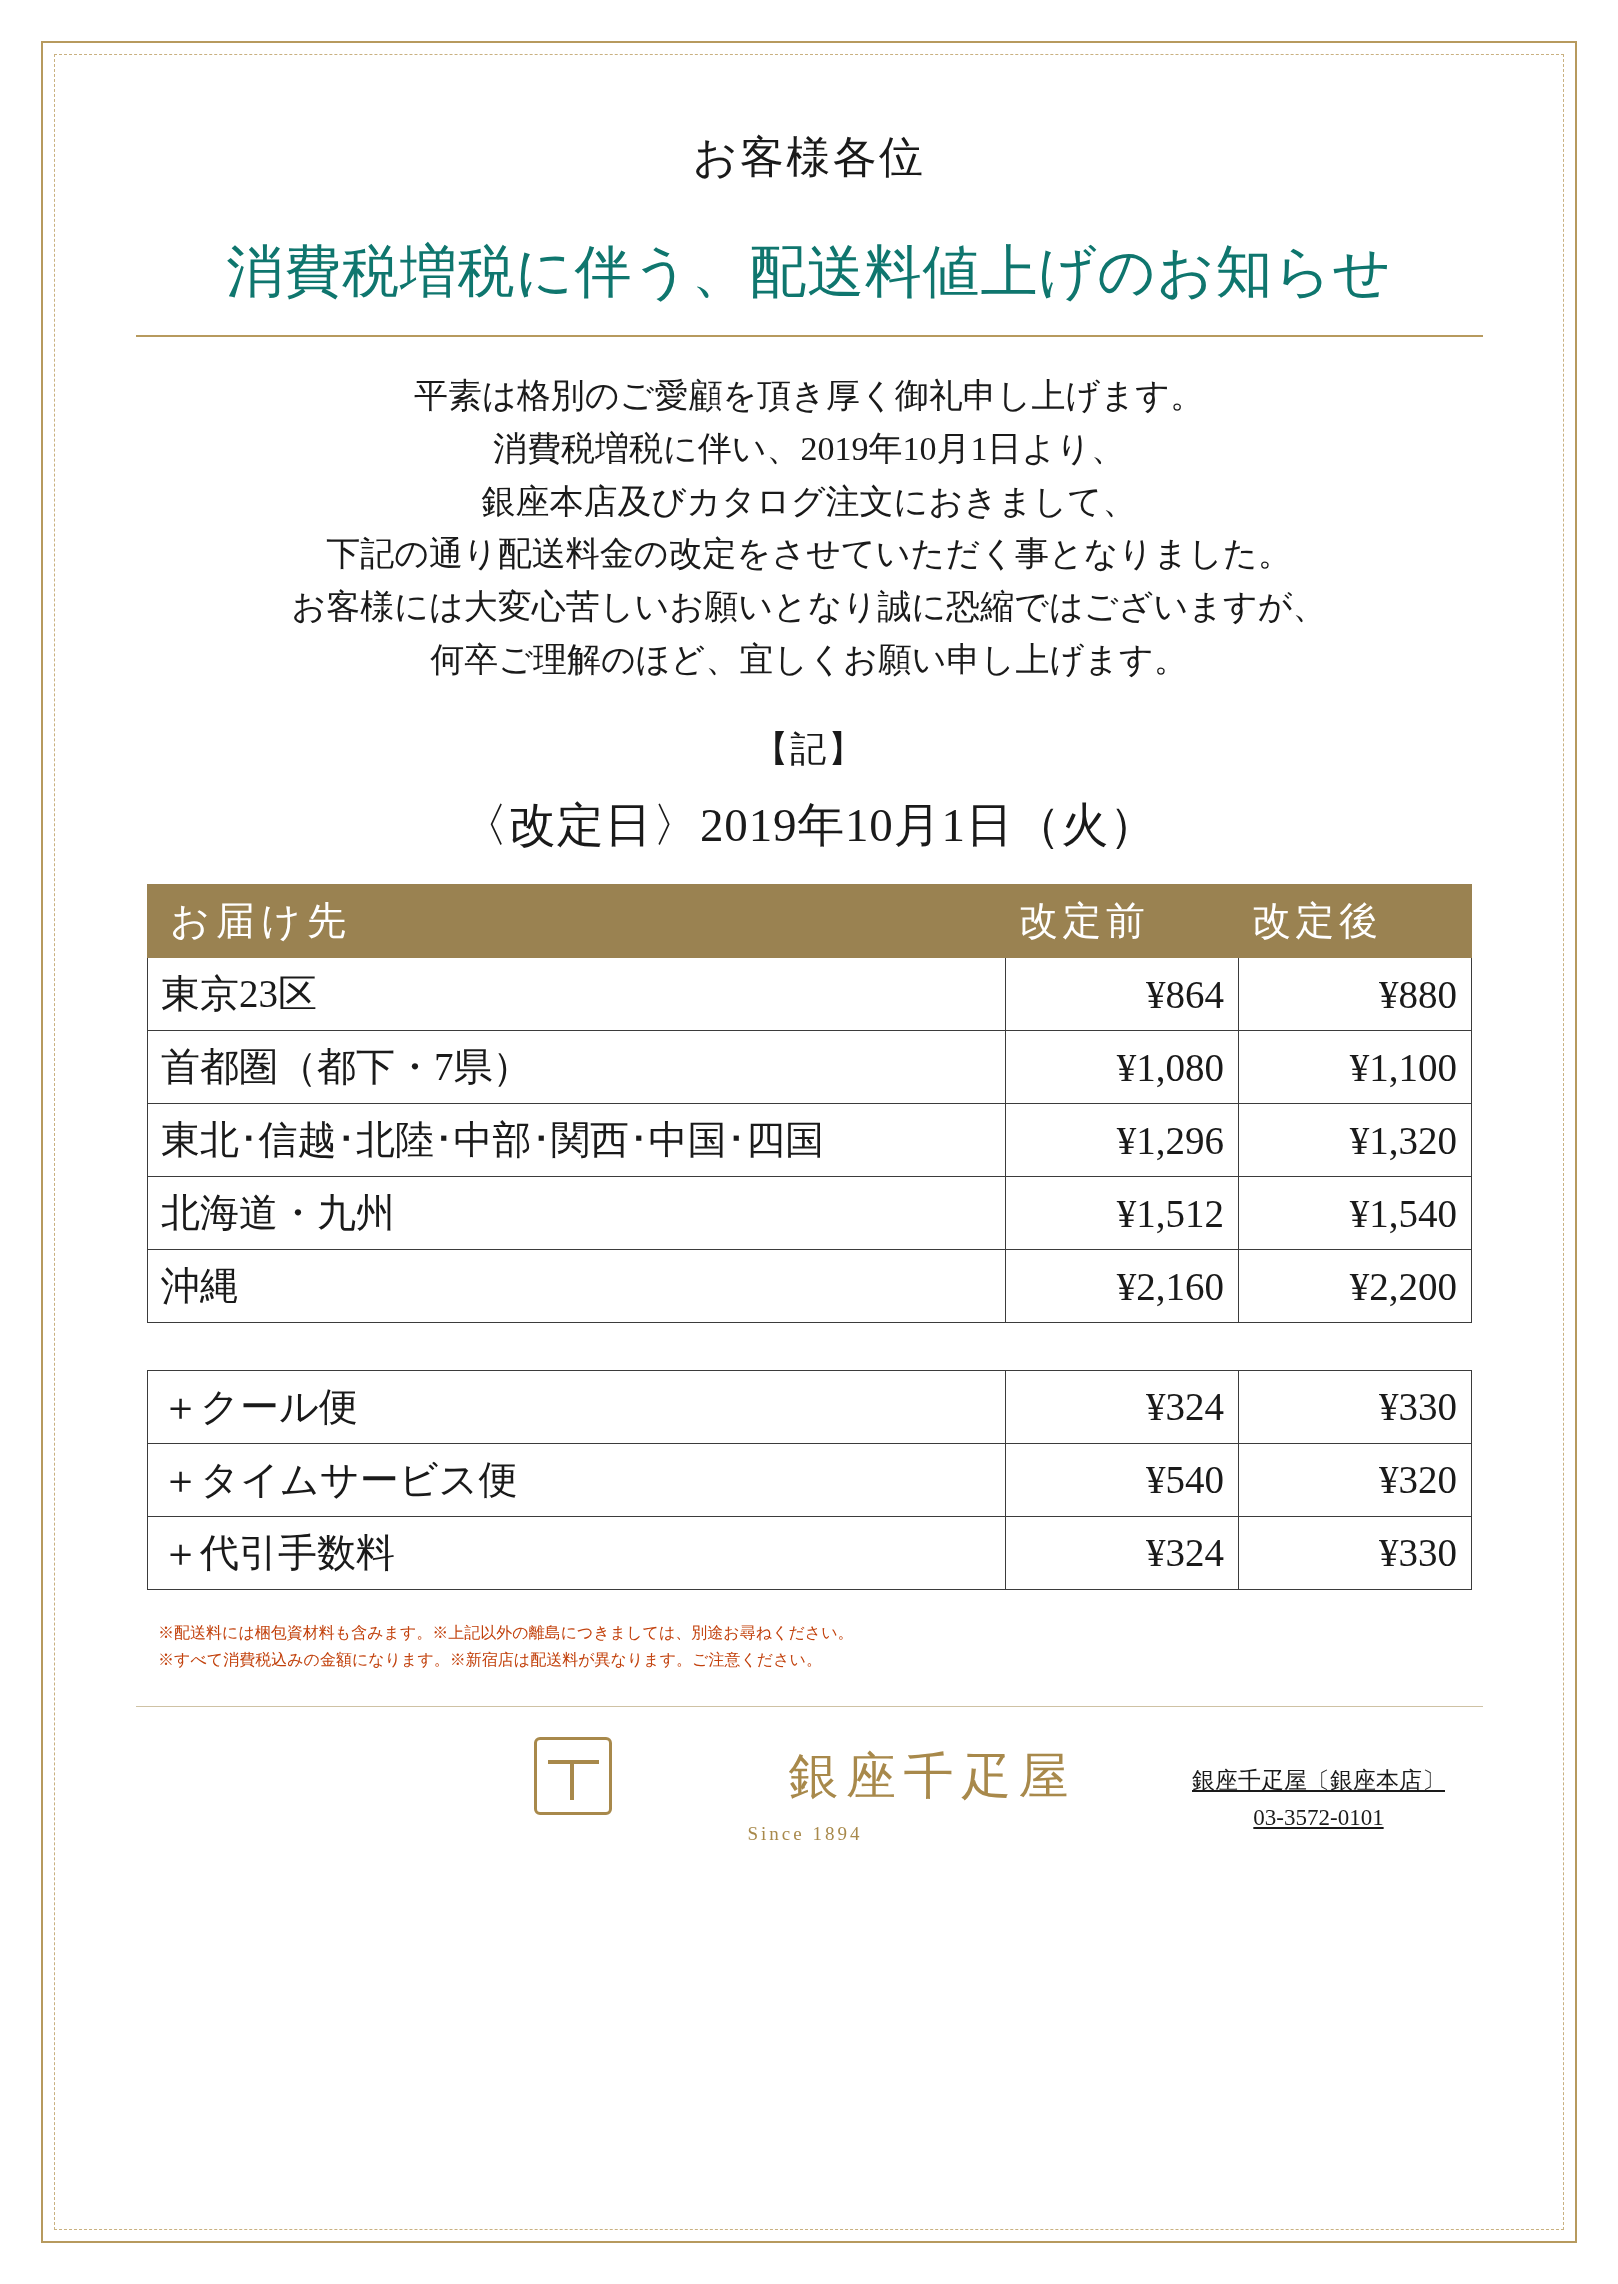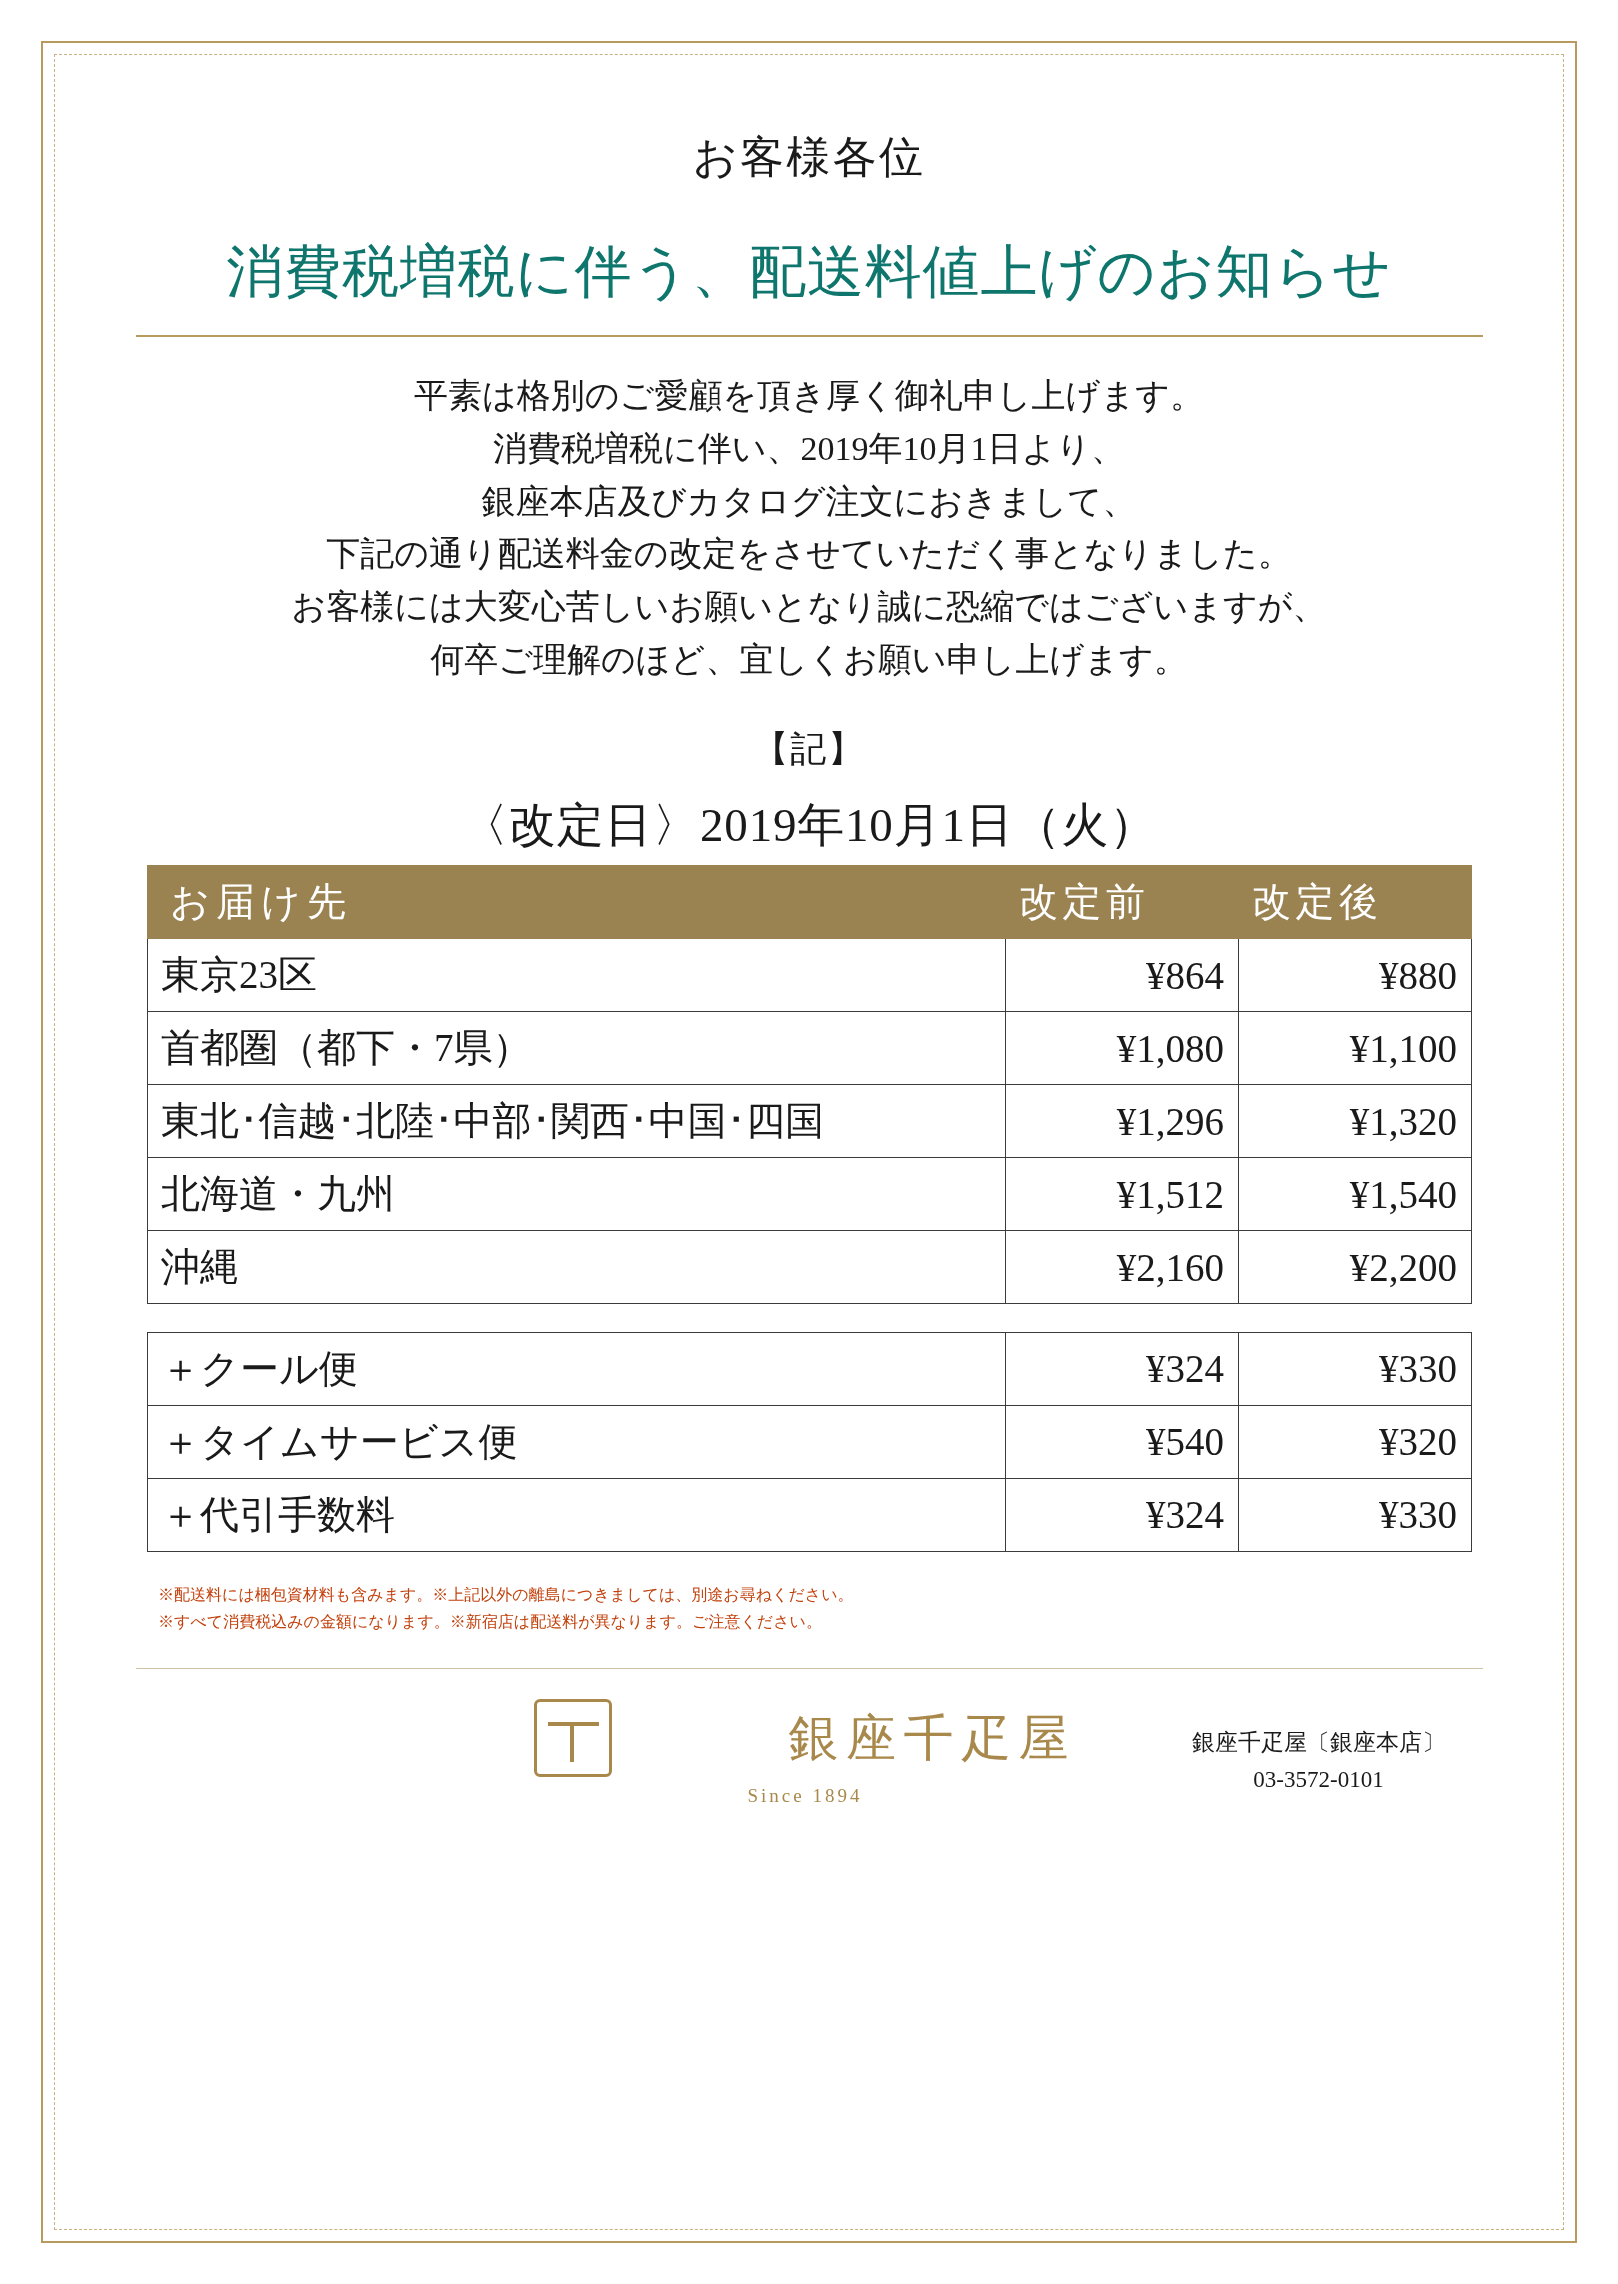--- a/index.html
+++ b/index.html
@@ -86,21 +86,21 @@
   }
   .revision-date {
     text-align: center;
     font-size: 47px;
     margin: 19.6px 0 0 0;
     letter-spacing: 0.8px;
   }
 
   table.rates {
     border-collapse: collapse;
-    margin: 8px auto 0 auto;
+    margin: 27px auto 0 auto;
     width: 1325px;
     table-layout: fixed;
   }
   table.rates td, table.rates th {
     border: 1.5px solid #3b3b3b;
     height: 72px;
     padding: 0 13.5px;
     font-size: 39px;
     font-weight: normal;
   }
@@ -210,21 +210,21 @@
     font-family: "Liberation Serif", "DejaVu Serif", serif;
   }
   .shop-info {
     position: absolute;
     right: 60px;
     top: 25.6px;
     text-align: center;
     font-size: 23px;
     line-height: 1.6;
   }
-  .shop-info div { white-space: nowrap; }
+  .shop-info div { white-space: nowrap; text-decoration: underline; }
 </style>
 </head>
 <body>
 
 <div class="page">
   <div class="frame-outer"></div>
   <div class="frame-inner"></div>
 
   <div class="content">
 

